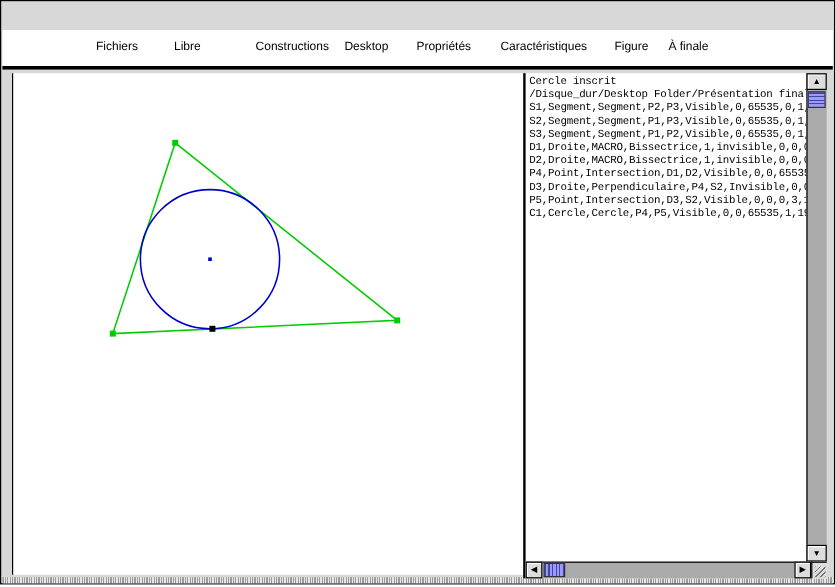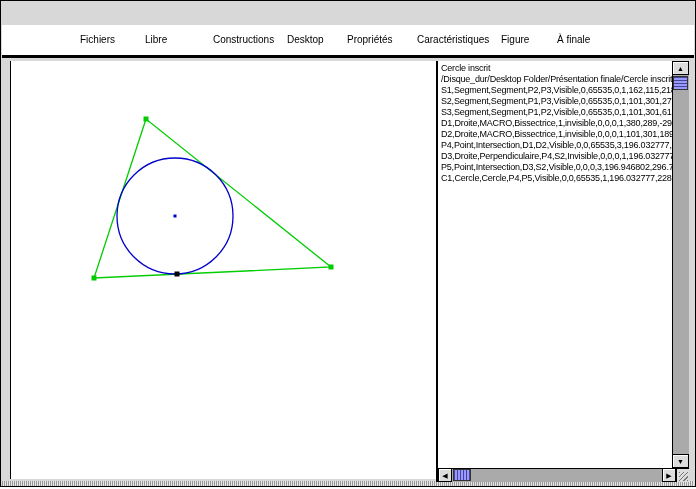--- a/index.html
+++ b/index.html
@@ -30,21 +30,21 @@
   .bottom-frame { position: absolute; left: 0; bottom: 0; width: 692px; height: 6px;
     background: repeating-linear-gradient(90deg, #9a9a9a 0 1px, #e6e6e6 1px 2px); }
 
   .drawing { position: absolute; left: 8px; top: 0; width: 426px; height: 418px; background: #fff;
     border-left: 1px solid #000; }
   .drawing svg { display: block; }
 
   
   .panel { position: absolute; left: 434px; top: 0; width: 253px; height: 421px; background: #fff; border-left: 2px solid #000; }
   .panel-text { position: absolute; left: 0; top: 0; right: 17px; bottom: 14px; overflow: hidden; padding: 2px 0 0 3px; }
-  .pline { font-size: 9px; line-height: 11px; white-space: nowrap; color: #000; letter-spacing: -0.2px; }
+  .pline { font-size: 9px; line-height: 11px; white-space: nowrap; color: #000; letter-spacing: -0.2px; font-family: Liberation Mono, monospace; }
 
   .vscroll { position: absolute; right: 0; top: 0; width: 17px; height: 407px; background: #aaa; border-left: 1px solid #000; }
   .hscroll { position: absolute; left: 0; bottom: 0; right: 13px; height: 14px; background: #aaa; border-top: 1px solid #000; }
   .sbtn { position: absolute; background: #ddd; border: 1px solid #000; display: flex; align-items: center; justify-content: center;
     font-size: 7px; line-height: 1; color: #000; box-shadow: inset 1px 1px 0 #fff; }
   .vscroll .up { left: -1px; top: 0; width: 17px; height: 14px; }
   .vscroll .down { left: -1px; bottom: 0; width: 17px; height: 14px; }
   .hscroll .left { left: 0; top: -1px; width: 14px; height: 14px; }
   .hscroll .right { right: 0; top: -1px; width: 14px; height: 14px; }
   .vthumb { position: absolute; left: 0px; top: 15px; width: 15px; height: 14px; border: 1px solid #333;
@@ -61,21 +61,21 @@
 <div id="window">
 
 
   <div class="menubar">
     <span class="mitem" style="left:30px">Fichiers</span>
     <span class="mitem" style="left:95px">Libre</span>
     <span class="mitem" style="left:163px">Constructions</span>
     <span class="mitem" style="left:237px">Desktop</span>
     <span class="mitem" style="left:297px">Propriétés</span>
     <span class="mitem" style="left:367px">Caractéristiques</span>
-    <span class="mitem" style="left:451px">Figure</span>
+    <span class="mitem" style="left:462px">Figure</span>
     <span class="mitem" style="left:507px">À finale</span>
   </div>
 
   <div class="content">
     <div class="bottom-frame"></div>
 
     <div class="drawing">
       <svg id="geo" width="426" height="418" viewBox="0 0 426 418">
         <polygon id="tri" fill="none" stroke-width="1.3" points="135,58 83,217 320,206" stroke="#00cc00"></polygon>
         <circle id="inc" fill="none" stroke-width="1.3" cx="164" cy="155" r="58" stroke="#0000cc"></circle>

